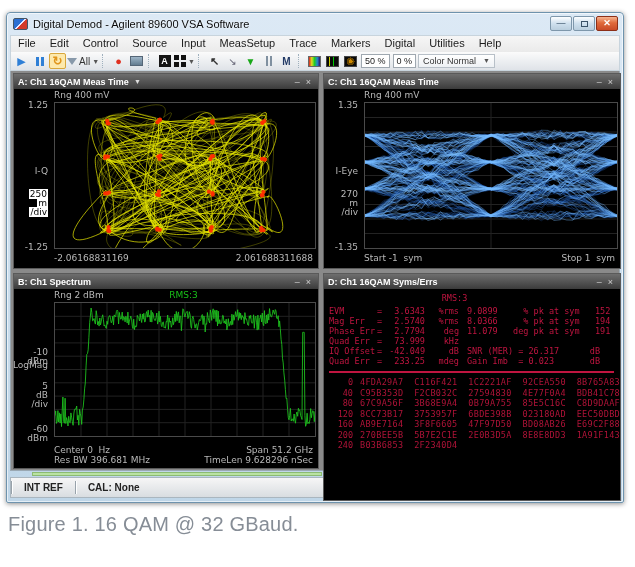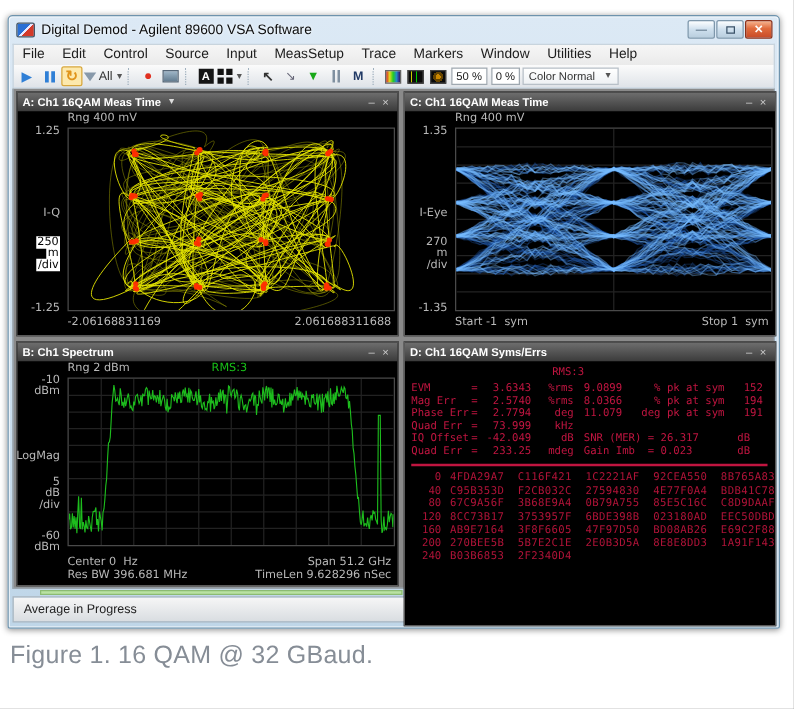--- a/index.html
+++ b/index.html
@@ -127,21 +127,21 @@
   <div class="menubar">
 
   <span class="menu-item">File</span>
       <span class="menu-item">Edit</span>
       <span class="menu-item">Control</span>
       <span class="menu-item">Source</span>
       <span class="menu-item">Input</span>
       <span class="menu-item">MeasSetup</span>
       <span class="menu-item">Trace</span>
       <span class="menu-item">Markers</span>
-      <span class="menu-item">Window</span>
+      <span class="menu-item">Digital</span>
       <span class="menu-item">Utilities</span>
       <span class="menu-item">Help</span>
     </div>
 
   <div class="toolbar">
     <span class="tbtn">
         <span class="glyph-play">▶</span>
       </span>
     <span class="tbtn">
         <span class="pause-bars">
@@ -567,21 +567,21 @@
       <div class="phead">
         <span class="ptitle">B: Ch1 Spectrum</span>
         <span class="spacer"></span>
         <span class="hicon">–</span>
         <span class="hicon">×</span>
       </div>
       <div class="pbody">
         <span class="rng-label">Rng 2 dBm</span>
         <span class="rms-green">RMS:3</span>
         <div class="gut" style="height:135px;">
-          <span class="g-top" style="line-height:9px;"><span>-10</span><br><span>dBm</span></span>
+          <span class="g-top" style="line-height:9px;margin-top:48px;"><span>-10</span><br><span>dBm</span></span>
           <span class="g-mid" style="top:58px;">LogMag</span>
           <span class="g-scale" style="top:80px;">
             <span>5</span><br>
             <span>dB</span><br>
             <span>/div</span>
           </span>
           <span class="g-bot" style="bottom:-6px; line-height:9px;"><span>-60</span><br><span>dBm</span></span>
         </div>
         <div class="frame" style="width:262px; height:135px;">
           <svg id="svg-spec" width="260" height="133">
@@ -714,21 +714,20 @@
     </div>
 
   </div>
 
   <div class="strip-row">
     <span class="strip-green"></span>
     <span class="strip-pink"></span>
   </div>
 
   <div class="statusbar">
-    <span class="status-msg">Average in Progress</span>
     <span class="ssep"></span>
     <span class="scell">INT REF</span>
     <span class="ssep"></span>
     <span class="scell">CAL: None</span>
   </div>
 
 </div>
 
 <div class="fig-caption">Figure 1. 16 QAM @ 32 GBaud.</div>
 

